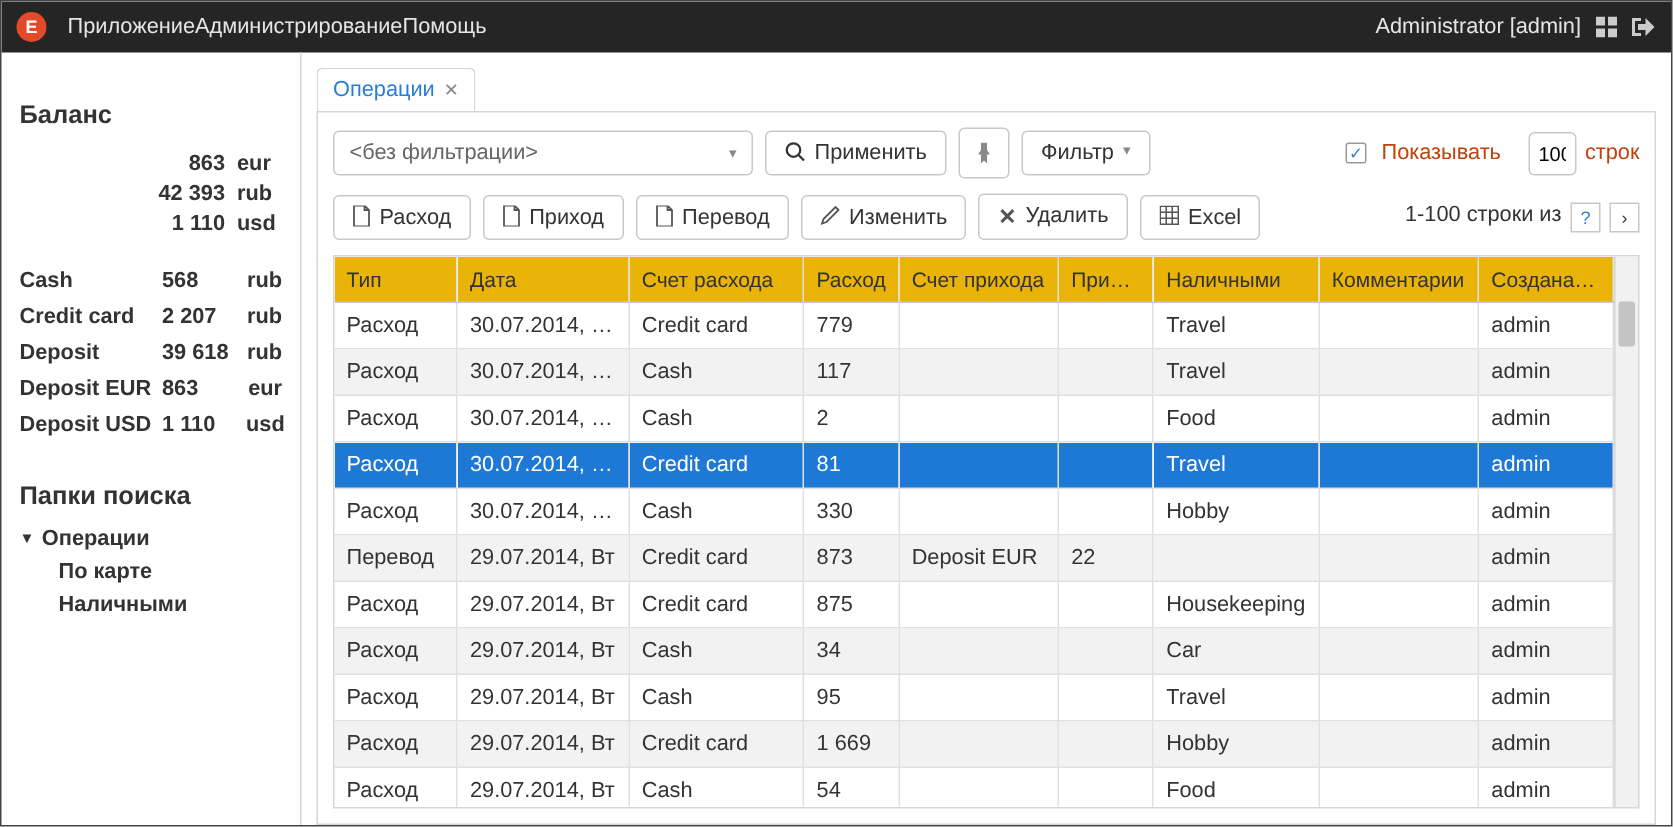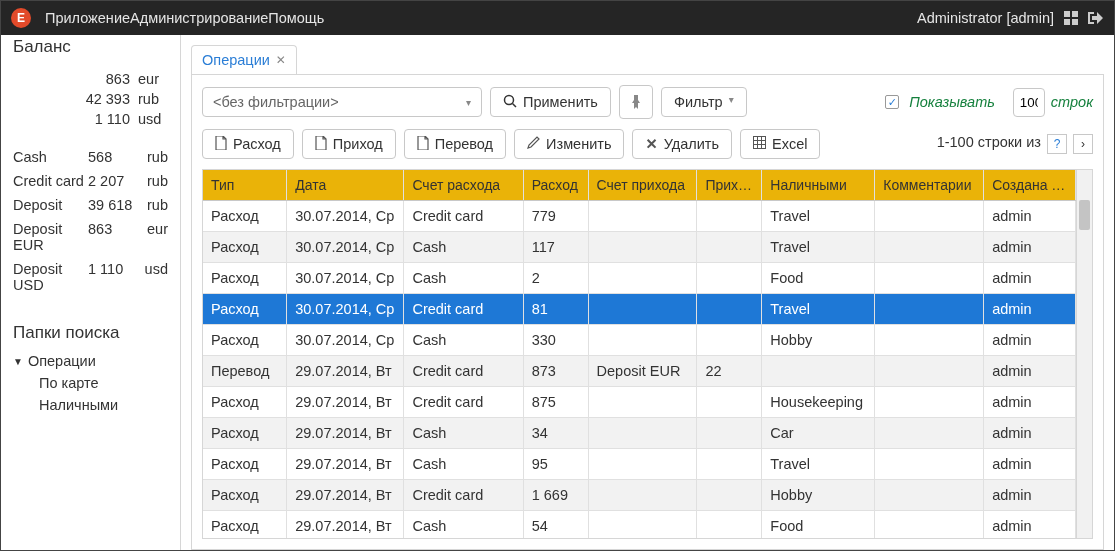--- a/index.html
+++ b/index.html
@@ -9,21 +9,21 @@
   
   .menubar { background: #252525; color: #e5e5e5; height: 34px; display: flex; align-items: center; padding: 0 10px; }
   .logo { width: 20px; height: 20px; border-radius: 50%; background: #e24a2a; display: flex; align-items: center; justify-content: center; margin-right: 14px; color: #fff; font-weight: bold; font-size: 12px; }
   .menu-items { display: flex; flex: 1; }
   .menu-item { cursor: pointer; }
   .menubar-right { display: flex; align-items: center; gap: 10px; }
   .icon-btn-dark { color: #ccc; cursor: pointer; display: inline-flex; }
 
   .content { display: flex; height: calc(100% - 34px); }
 
-  .sidebar { width: 180px; border-right: 1px solid #d6d6d6; padding: 2px 12px 0 12px; overflow: hidden; }
+  .sidebar { width: 200px; border-right: 1px solid #d6d6d6; padding: 32px 12px 0 12px; overflow: hidden; font-weight: bold; }
   .side-title { font-size: 17px; margin-bottom: 14px; }
   .balance-line { display: flex; justify-content: flex-end; gap: 8px; margin: 4px 0; }
   .balance-amt { min-width: 56px; text-align: right; }
   .balance-cur { width: 30px; }
   .accounts { margin-top: 22px; }
   .acc-row { display: flex; margin: 8px 0; }
   .acc-name { flex: 1; }
   .acc-amt { min-width: 50px; text-align: left; }
   .acc-cur { width: 30px; text-align: right; padding-left: 6px; }
   .side-sub { margin-top: 30px; font-size: 17px; margin-bottom: 10px; }
@@ -38,21 +38,21 @@
 
   .panel { border: 1px solid #d6d6d6; border-top-left-radius: 0; padding: 10px; flex: 1; display: flex; flex-direction: column; overflow: hidden; }
 
   .toolbar-row { display: flex; align-items: center; gap: 8px; margin-bottom: 10px; flex-wrap: wrap; }
   .btn { border: 1px solid #c8c8c8; background: #fff; border-radius: 4px; padding: 6px 12px; display: inline-flex; gap: 6px; cursor: pointer; white-space: nowrap; }
   .dropdown { display: flex; align-items: center; justify-content: space-between; border: 1px solid #c8c8c8; border-radius: 4px; padding: 6px 10px; color: #666; width: 280px; cursor: pointer; }
   .chev { font-size: 10px; color: #888; }
   .icon-sq { border: 1px solid #c8c8c8; border-radius: 4px; width: 34px; height: 34px; display: inline-flex; align-items: center; justify-content: center; cursor: pointer; color: #888; }
   .chkbox { width: 14px; height: 14px; border: 1px solid #999; border-radius: 2px; display: inline-flex; align-items: center; justify-content: center; color: #2b7ed6; font-size: 11px; margin-right: 4px; cursor: pointer; }
   .input-sm { border: 1px solid #c8c8c8; border-radius: 4px; width: 32px; padding: 6px; text-align: center; margin-left: 12px; }
-  .row-label { color: #15803d; font-style: italic; }
+  .row-label { color: #c2410c; }
 
   .toolbar-right { margin-left: auto; display: flex; align-items: center; gap: 6px; }
   .row-info { margin-left: auto; color: #333; display: flex; align-items: flex-start; gap: 6px; }
   .help-q { border: 1px solid #c8c8c8; width: 20px; height: 20px; display: inline-flex; align-items: center; justify-content: center; color: #2b7ed6; font-size: 12px; cursor: pointer; }
   .next-pg { border: 1px solid #c8c8c8; width: 20px; height: 20px; display: inline-flex; align-items: center; justify-content: center; cursor: pointer; font-size: 12px; }
 
   .grid-wrap { flex: 1; border: 1px solid #d6d6d6; overflow: hidden; display: flex; }
   table { border-collapse: collapse; width: 100%; table-layout: fixed; }
   th, td { border-right: 1px solid #e0e0e0; border-bottom: 1px solid #e0e0e0; padding: 7px 8px; text-align: left; font-weight: normal; overflow: hidden; text-overflow: ellipsis; white-space: nowrap; }
   thead th { background: #eab308; border-bottom: 1px solid #c8c8c8; font-size: 14px; }

